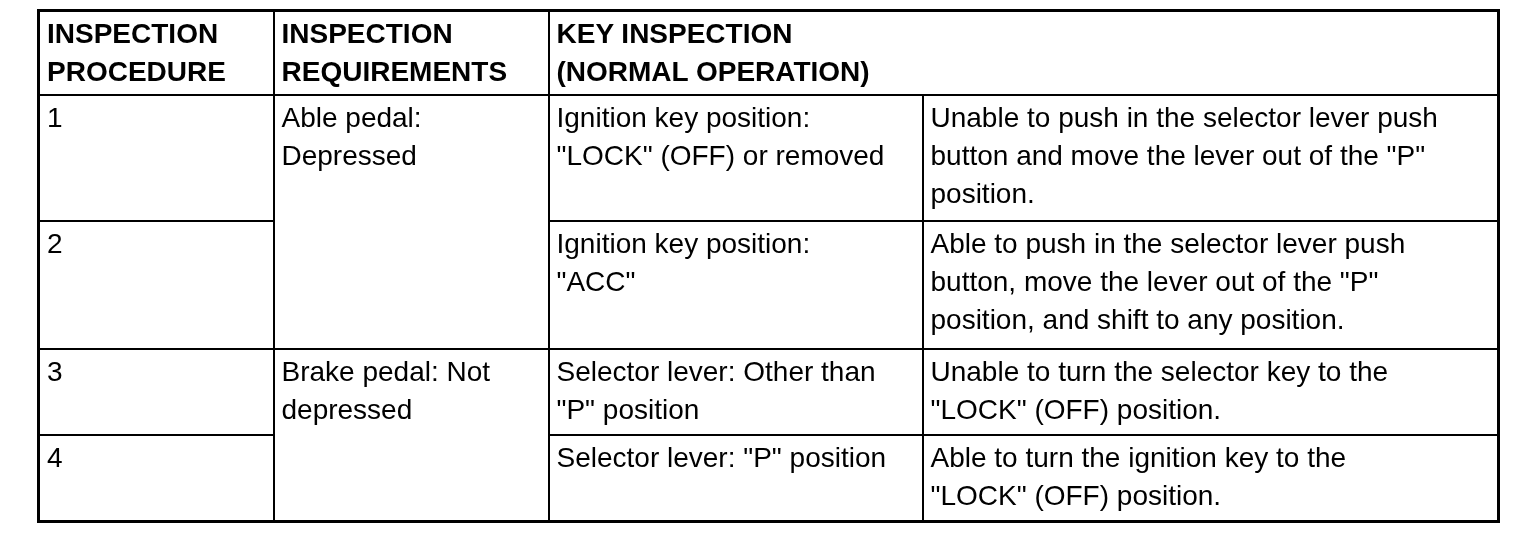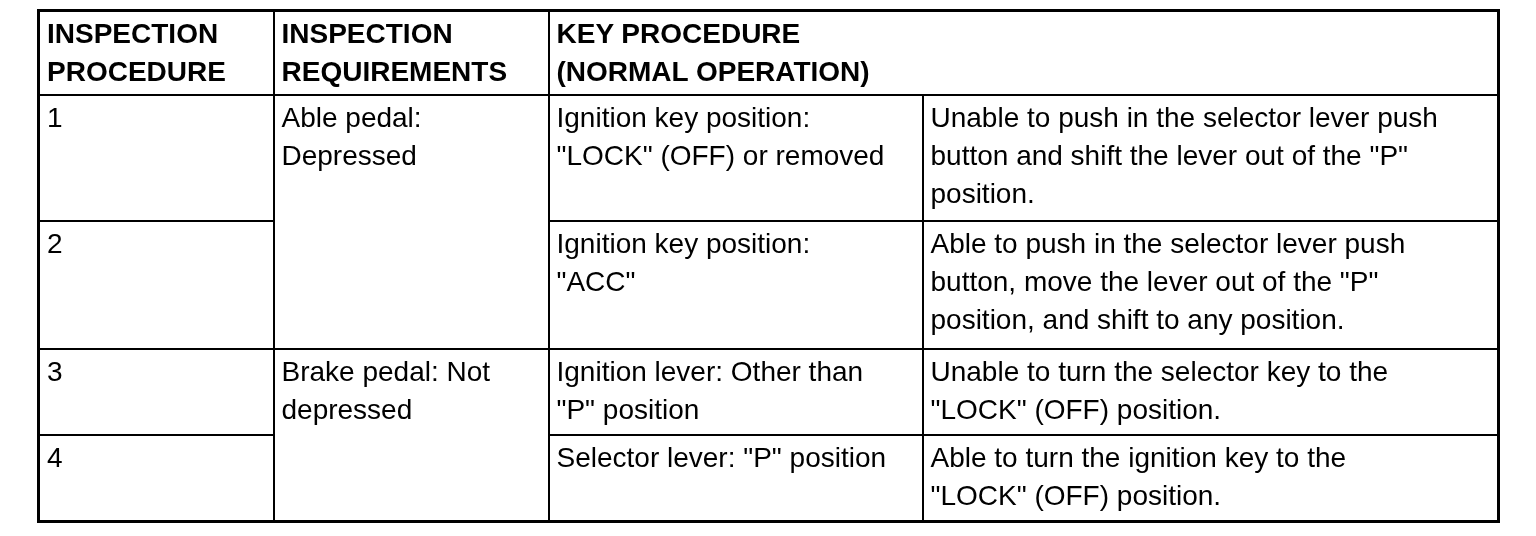--- a/index.html
+++ b/index.html
@@ -58,46 +58,46 @@
       <col style="width:275px">
       <col style="width:374px">
       <col style="width:576px">
     </colgroup>
     <tbody>
       <tr class="r-header">
         <th>INSPECTION
 PROCEDURE</th>
         <th>INSPECTION
 REQUIREMENTS</th>
-        <th colspan="2">KEY PROCEDURE
+        <th colspan="2">KEY INSPECTION
 (NORMAL OPERATION)</th>
       </tr>
       <tr class="r-1">
         <td>1</td>
         <td rowspan="2">Able pedal:
 Depressed</td>
         <td>Ignition key position:
 "LOCK" (OFF) or removed</td>
         <td>Unable to push in the selector lever push
-button and shift the lever out of the "P"
+button and move the lever out of the "P"
 position.</td>
       </tr>
       <tr class="r-2">
         <td>2</td>
         <td>Ignition key position:
 "ACC"</td>
         <td>Able to push in the selector lever push
 button, move the lever out of the "P"
 position, and shift to any position.</td>
       </tr>
       <tr class="r-3">
         <td>3</td>
         <td rowspan="2">Brake pedal: Not
 depressed</td>
-        <td>Ignition lever: Other than
+        <td>Selector lever: Other than
 "P" position</td>
         <td>Unable to turn the selector key to the
 "LOCK" (OFF) position.</td>
       </tr>
       <tr class="r-4">
         <td>4</td>
         <td>Selector lever: "P" position</td>
         <td>Able to turn the ignition key to the
 "LOCK" (OFF) position.</td>
       </tr>

